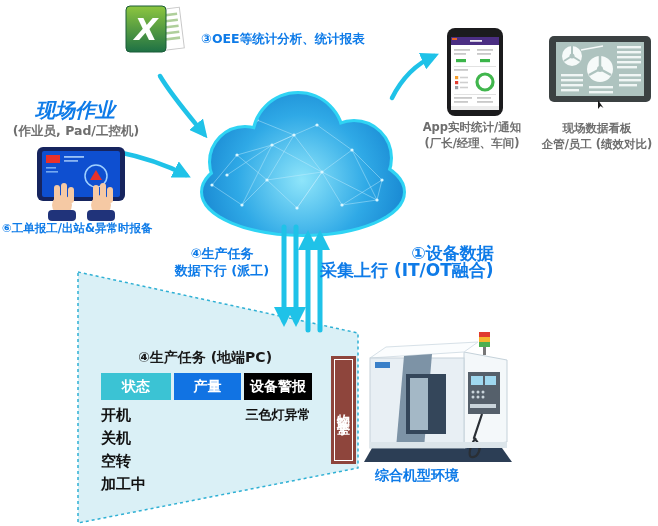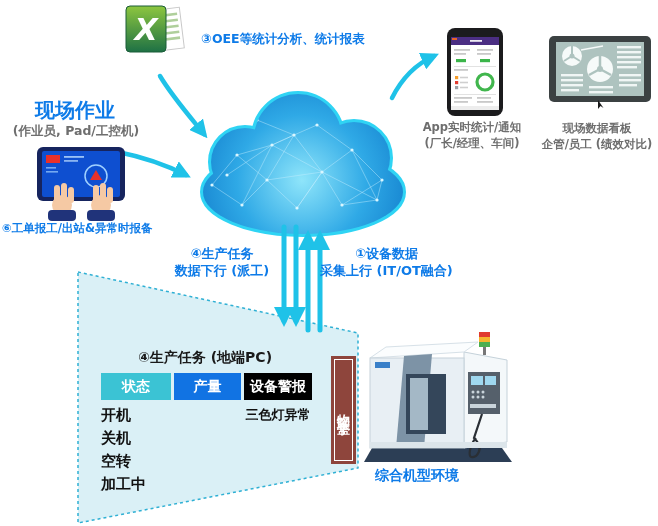--- a/index.html
+++ b/index.html
@@ -5,26 +5,26 @@
   html,body{margin:0;padding:0;background:#fff;}
   #canvas{position:relative;width:658px;height:526px;background:#fff;overflow:hidden;
           font-family:"DejaVu Sans","Liberation Sans",sans-serif;}
   .abs{position:absolute;}
   .lbl-blue{color:#0E7BE8;font-weight:bold;}
   .lbl-gray{color:#6E6E6E;font-weight:bold;}
   .nowrap{white-space:nowrap;}
   .ctr{transform:translateX(-50%);text-align:center;}
 
   .lbl-excel{left:168px;top:56px;font-size:12.5px;}
-  .lbl-ops-title{left:75px;top:97px;font-size:20px;}
+  .lbl-ops-title{left:75px;top:97px;font-size:20px;font-style:italic;}
   .lbl-ops-sub{left:76px;top:123px;font-size:12.5px;}
   .lbl-workorder{left:2px;top:221px;font-size:11.5px;}
   .lbl-oee{left:283px;top:31px;font-size:12.5px;}
   .lbl-downlink{left:222px;top:245px;font-size:13px;line-height:17px;}
-  .lbl-uplink{left:320px;top:245px;font-size:13px;line-height:17px;text-align:center;}
+  .lbl-uplink{left:320px;top:245px;font-size:17px;line-height:17px;text-align:right;}
   .lbl-edge-title{left:205px;top:349px;font-size:14px;color:#1a1a1a;font-weight:bold;}
   .lbl-alarm{left:236px;top:406px;width:84px;text-align:center;font-size:13px;color:#111;font-weight:bold;}
   .lbl-machine{left:417px;top:467px;font-size:14px;}
   .lbl-app{left:472px;top:119px;font-size:11.5px;line-height:16px;}
   .lbl-board{left:597px;top:120px;font-size:11.5px;line-height:16px;}
 
   .hdr-cell{position:absolute;top:373px;height:27px;display:flex;align-items:center;justify-content:center;
             color:#fff;font-weight:bold;font-size:14px;}
   .hdr-status{left:101px;width:70px;background:#3BC3D4;}
   .hdr-output{left:174px;width:67px;background:#1173E3;}

